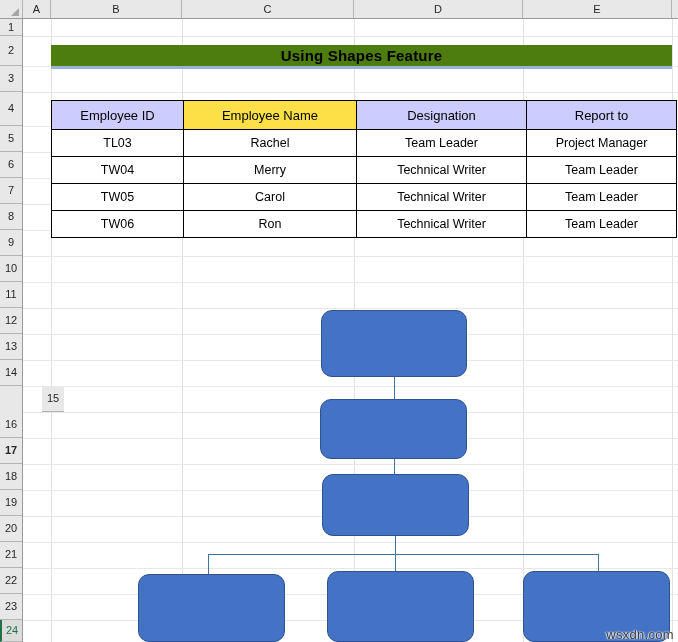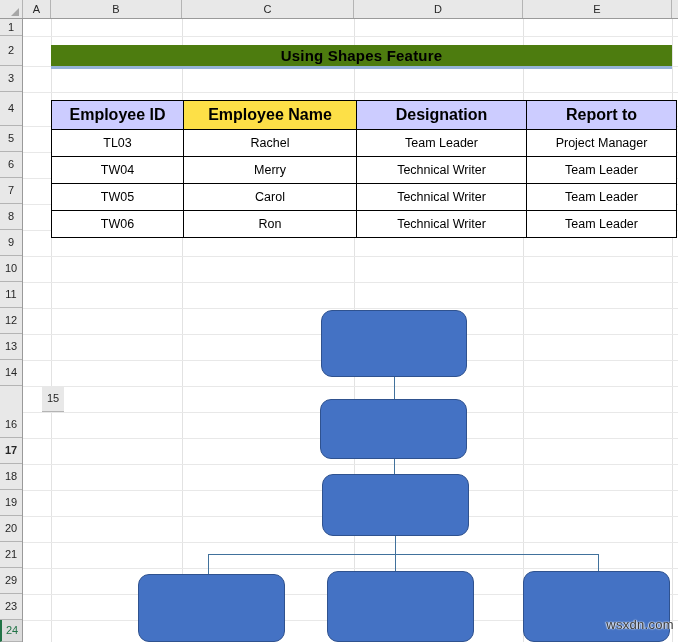--- a/index.html
+++ b/index.html
@@ -139,22 +139,22 @@
     font-size: 12.5px;
     color: #000000;
     text-align: center;
     padding: 0;
     height: 26px;
     overflow: hidden;
     white-space: nowrap;
   }
   #data-table th {
     background: #ccccff;
-    font-weight: bold;
-    font-size: 16px;
+    font-weight: normal;
+    font-size: 13px;
     height: 28px;
   }
 
   
   .shape {
     position: absolute;
     background: #4472c4;
     border: 1px solid #2f528f;
     border-radius: 11px;
     box-sizing: border-box;
@@ -163,21 +163,21 @@
     position: absolute;
     background: #41719c;
   }
   .conn.v { width: 1px; }
   .conn.h { height: 1px; }
 
   
   #watermark {
     position: absolute;
     right: 4px;
-    bottom: 10px;
+    bottom: 0;
     font-size: 13px;
     color: #3b3b3b;
     font-family: "Liberation Sans", sans-serif;
     letter-spacing: .3px;
     text-shadow: 0 0 2px rgba(255,255,255,.85),
                  1px 0 1px rgba(255,255,255,.7),
                  -1px 0 1px rgba(255,255,255,.7);
     white-space: nowrap;
   }
 </style>
@@ -299,20 +299,20 @@
       <div class="row-cell" style="top: 289px; height: 26px; line-height: 25px;">12</div>
       <div class="row-cell" style="top: 315px; height: 26px; line-height: 25px;">13</div>
       <div class="row-cell" style="top: 341px; height: 26px; line-height: 25px;">14</div>
       <div class="row-cell" style="top: 367px; height: 26px; line-height: 25px; margin-left: 42px;">15</div>
       <div class="row-cell" style="top: 393px; height: 26px; line-height: 25px;">16</div>
       <div class="row-cell" style="top: 419px; height: 26px; line-height: 25px; font-weight: bold;">17</div>
       <div class="row-cell" style="top: 445px; height: 26px; line-height: 25px;">18</div>
       <div class="row-cell" style="top: 471px; height: 26px; line-height: 25px;">19</div>
       <div class="row-cell" style="top: 497px; height: 26px; line-height: 25px;">20</div>
       <div class="row-cell" style="top: 523px; height: 26px; line-height: 25px;">21</div>
-      <div class="row-cell" style="top: 549px; height: 26px; line-height: 25px;">29</div>
+      <div class="row-cell" style="top: 549px; height: 26px; line-height: 25px;">22</div>
       <div class="row-cell" style="top: 575px; height: 26px; line-height: 25px;">23</div>
       <div class="row-cell selected" style="top: 601px; height: 22px; line-height: 21px;">24</div>
     </div>
 
   <div id="watermark">wsxdn.com</div>
 
 </div>
 
 </body></html>

